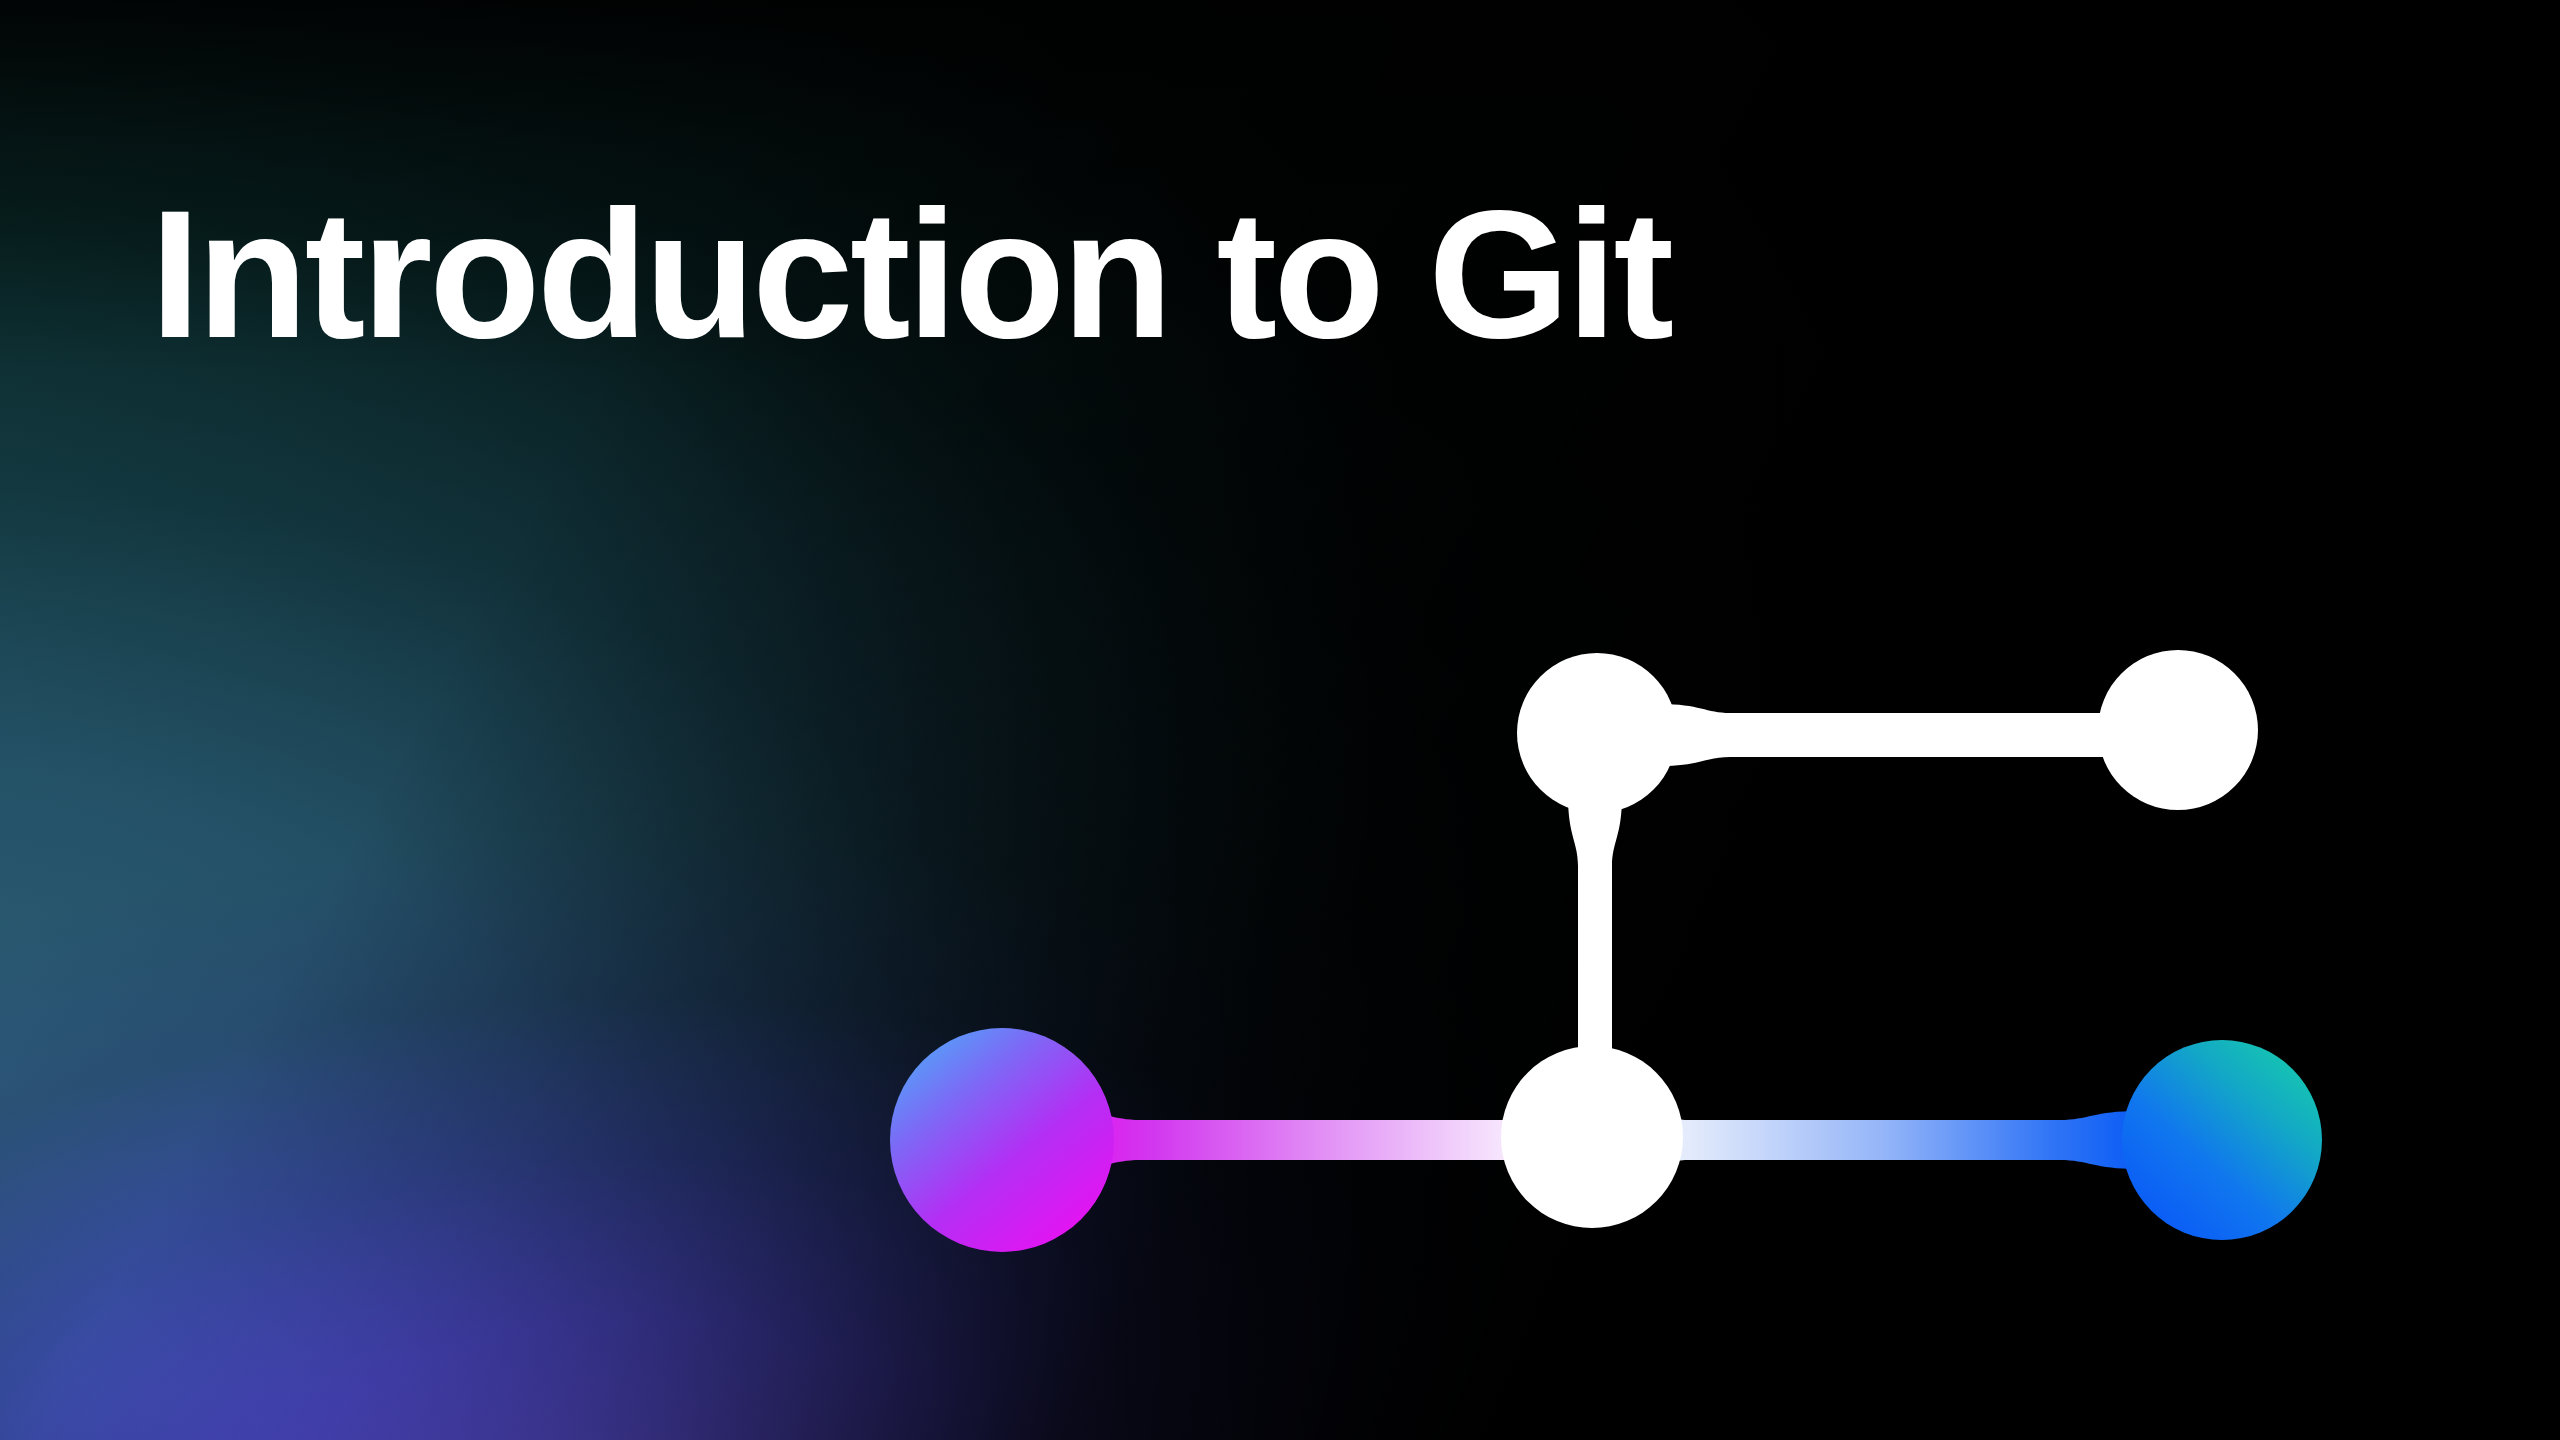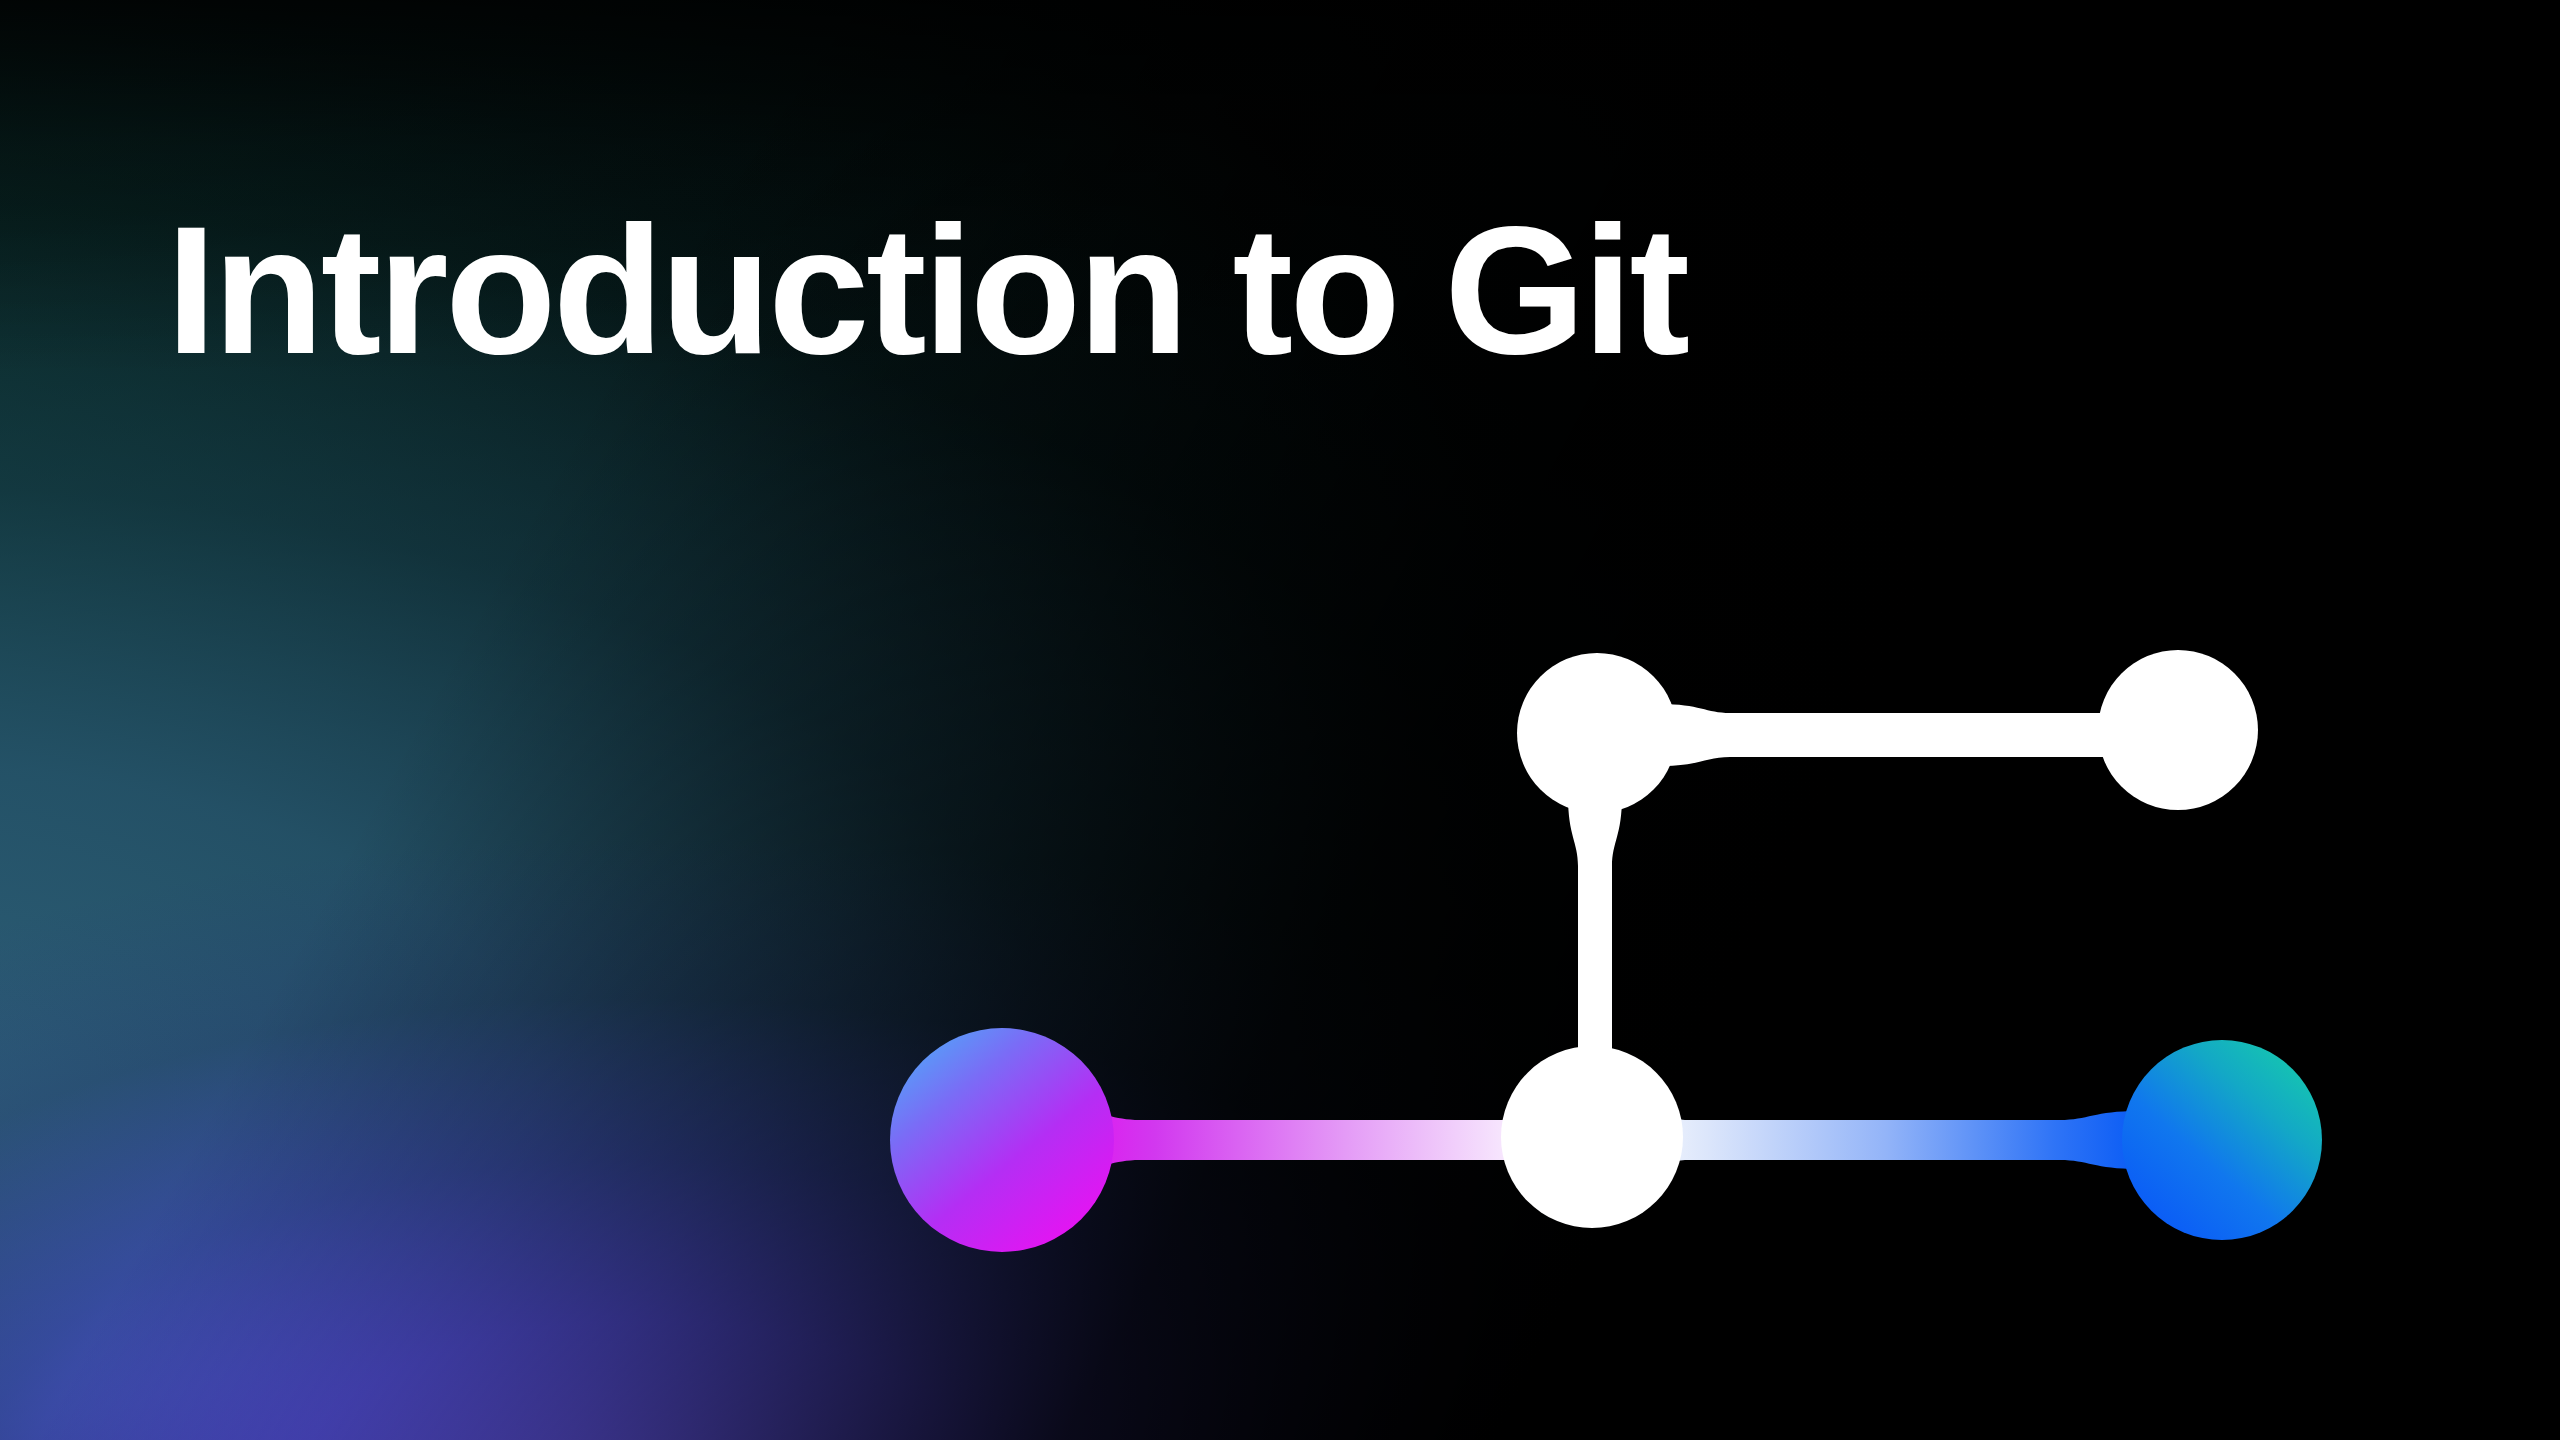--- a/index.html
+++ b/index.html
@@ -71,21 +71,21 @@
         rgba(0, 0, 0, 0.80) 0%,
         rgba(0, 0, 0, 0.34) 10%,
         rgba(0, 0, 0, 0) 26%);
   }
 
   
   #page-title {
     position: absolute;
     left: 150px;
     top: 178px;
-    margin: 16px;
+    margin: 0;
     color: #ffffff;
     font-family: "Liberation Sans", sans-serif;
     font-size: 182px;
     font-weight: 700;
     letter-spacing: -3.5px;
     line-height: 1.06;
     white-space: nowrap;
     z-index: 5;
   }
 

